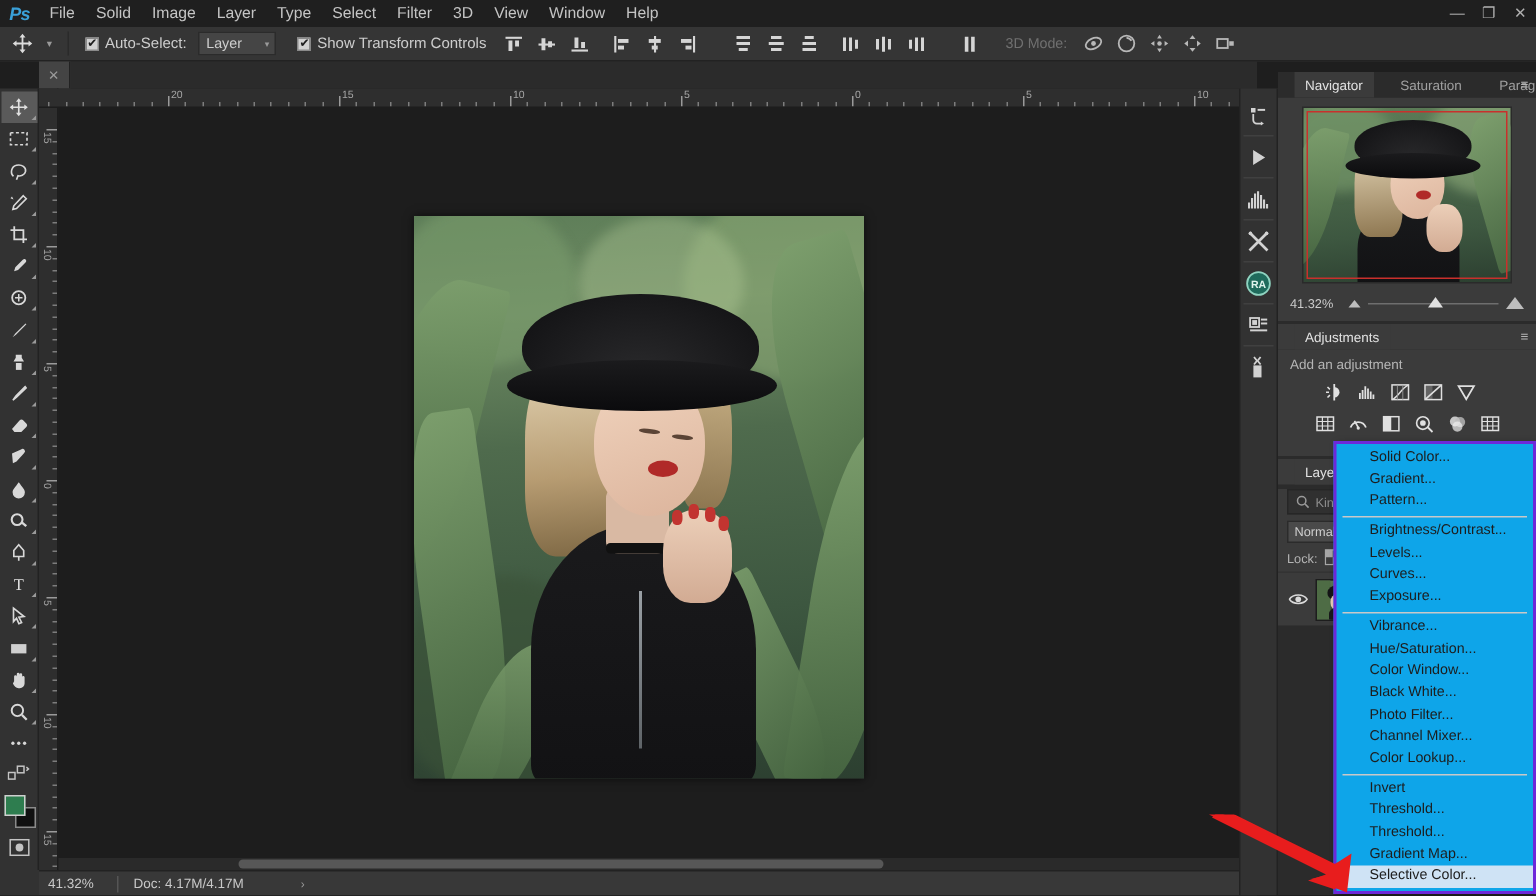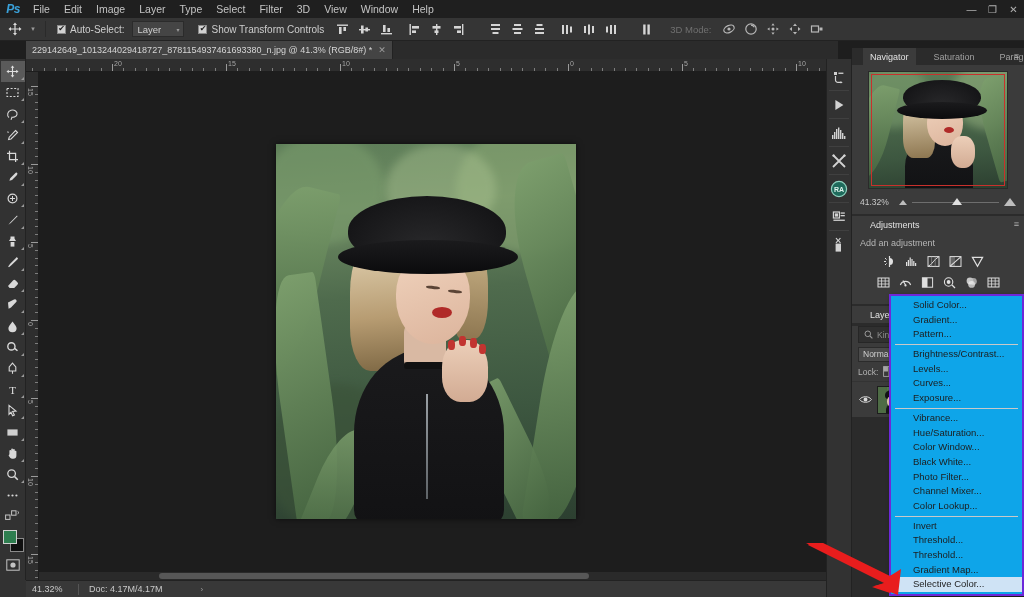--- a/index.html
+++ b/index.html
@@ -269,21 +269,21 @@
   .bottom-strip { position:absolute; left:0; top:580px; width:26px; height:17px; background:#323232; }
 </style>
 </head>
 <body>
 
 <div id="app">
 
   <div class="menubar">
     <div class="ps-logo">Ps</div>
     <div class="menu-item">File</div>
-    <div class="menu-item">Edit</div>
+    <div class="menu-item">Solid</div>
     <div class="menu-item">Image</div>
     <div class="menu-item">Layer</div>
     <div class="menu-item">Type</div>
     <div class="menu-item">Select</div>
     <div class="menu-item">Filter</div>
     <div class="menu-item">3D</div>
     <div class="menu-item">View</div>
     <div class="menu-item">Window</div>
     <div class="menu-item">Help</div>
 
@@ -449,21 +449,20 @@
         <svg width="14" height="14" viewBox="0 0 14 14">
             <rect x="1.5" y="4" width="7" height="6" fill="none" stroke="#b8b8b8" stroke-width="1.2"></rect>
             <rect x="9.5" y="5.5" width="3" height="3" fill="#b8b8b8"></rect>
           </svg>
       </div>
     </div>
   </div>
 
   <div class="tabbar">
     <div class="doc-tab">
-      <span class="t">229142649_1013244029418727_8781154937461693380_n.jpg @ 41.3% (RGB/8#) *</span>
       <span class="x">✕</span>
     </div>
   </div>
 
   <div class="toolbar">
     <div class="tool active">
       <svg width="13" height="13" viewBox="0 0 14 14">
           <path d="M7 0.5 L9 3 H7.6 V6.4 H11 V5 L13.5 7 L11 9 V7.6 H7.6 V11 H9 L7 13.5 L5 11 H6.4 V7.6 H3 V9 L0.5 7 L3 5 V6.4 H6.4 V3 H5 Z" fill="#e0e0e0"></path>
         </svg>
     </div>

